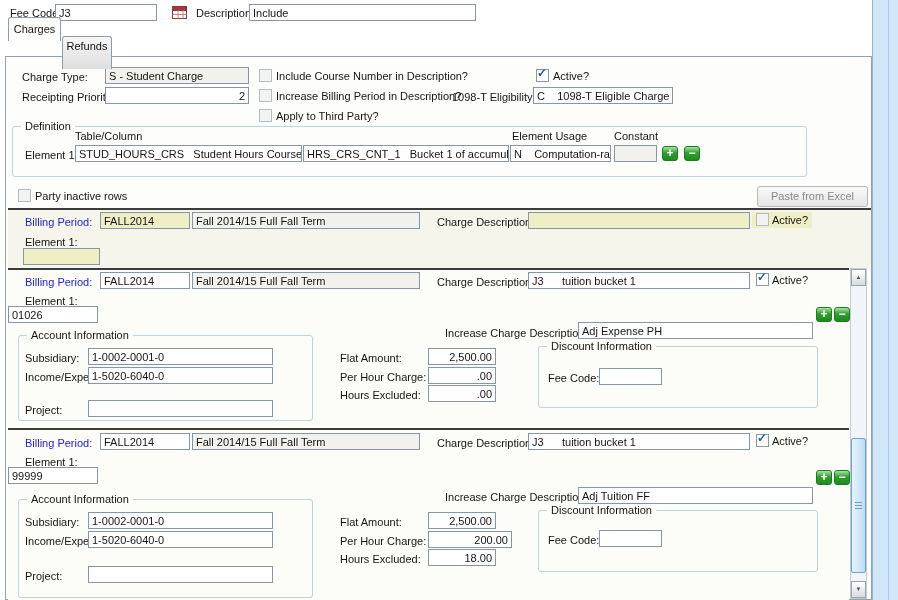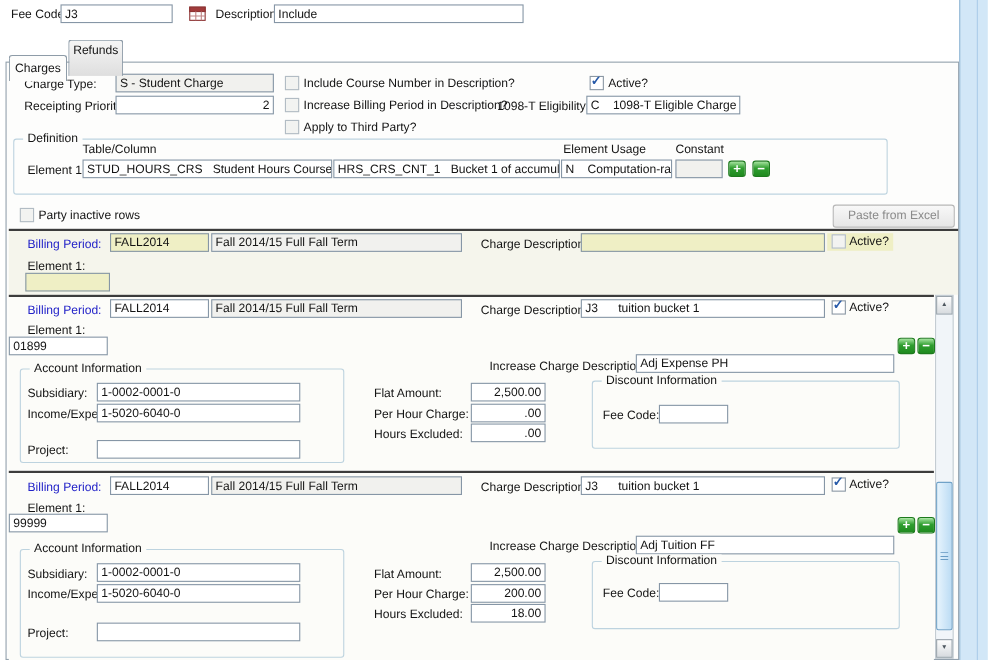--- a/index.html
+++ b/index.html
@@ -53,21 +53,21 @@
     <rect x="1.5" y="2.5" width="14" height="4" fill="#a13b3b" stroke="#8d3434"></rect>
     <line x1="7" y1="6.5" x2="7" y2="14.5" stroke="#c08484"></line>
     <line x1="12" y1="6.5" x2="12" y2="14.5" stroke="#c08484"></line>
     <line x1="1.5" y1="10.5" x2="15.5" y2="10.5" stroke="#c08484"></line>
   </svg>
 </span>
 <span class="lbl" style="left:196px;top:7px;">Description:</span>
 <div class="tb" style="left:249px;top:4px;width:227px;">Include</div>
 
 <div class="panel"></div>
-<div class="tab active" style="left:8px;top:50px;width:53px;height:24px;"><span>Charges</span></div>
+<div class="tab active" style="left:8px;top:17px;width:53px;height:24px;"><span>Charges</span></div>
 <div class="tab inactive" style="left:62px;top:36px;width:50px;height:33px;"><span>Refunds</span></div>
 
 <span class="lbl" style="left:22px;top:71px;">Charge Type:</span>
 <div class="tb ro" style="left:105px;top:67px;width:144px;">S - Student Charge</div>
 
 <div class="cb dis" style="left:259px;top:69px;"></div>
 <span class="lbl" style="left:276px;top:70px;">Include Course Number in Description?</span>
 
 <div class="cb" style="left:536px;top:69px;">
   <span class="chk">✓</span>
@@ -130,21 +130,21 @@
   <span class="lbl blue" style="left:25px;top:276px;">Billing Period:</span>
   <div class="tb" style="left:100px;top:272px;width:90px;">FALL2014</div>
   <div class="tb ro" style="left:192px;top:272px;width:228px;">Fall 2014/15 Full Fall Term</div>
   <span class="lbl" style="left:437px;top:276px;">Charge Description:</span>
   <div class="tb" style="left:528px;top:272px;width:222px;">J3      tuition bucket 1</div>
   <div class="cb" style="left:756px;top:273px;">
     <span class="chk">✓</span>
     </div>
   <span class="lbl" style="left:772px;top:274px;">Active?</span>
   <span class="lbl" style="left:25px;top:295px;">Element 1:</span>
-  <div class="tb" style="left:8px;top:306px;width:90px;">01899</div>
+  <div class="tb" style="left:8px;top:306px;width:90px;">01026</div>
   <div class="gbtn" style="left:816px;top:307px;">
     <span>+</span></div>
   <div class="gbtn" style="left:834px;top:307px;">
     <span>−</span></div>
   <span class="lbl" style="left:445px;top:327px;">Increase Charge Description:</span>
   <div class="tb" style="left:578px;top:322px;width:235px;">Adj Expense PH</div>
 
   <div class="grp" style="left:18px;top:335px;width:295px;height:86px;">
     <span class="legend" style="background:#fcfcf9;">Account Information</span>
   </div>
@@ -194,21 +194,21 @@
   <span class="lbl" style="left:25px;top:516px;">Subsidiary:</span>
   <div class="tb" style="left:88px;top:512px;width:185px;">1-0002-0001-0</div>
   <span class="lbl" style="left:25px;top:535px;">Income/Expense:</span>
   <div class="tb" style="left:88px;top:531px;width:185px;">1-5020-6040-0</div>
   <span class="lbl" style="left:25px;top:570px;">Project:</span>
   <div class="tb" style="left:88px;top:566px;width:185px;"></div>
 
   <span class="lbl" style="left:340px;top:516px;">Flat Amount:</span>
   <div class="tb num" style="left:428px;top:512px;width:68px;">2,500.00</div>
   <span class="lbl" style="left:340px;top:535px;">Per Hour Charge:</span>
-  <div class="tb num" style="left:428px;top:531px;width:68px;">200.00</div>
+  <div class="tb num" style="left:428px;top:531px;width:84px;">200.00</div>
   <span class="lbl" style="left:340px;top:553px;">Hours Excluded:</span>
   <div class="tb num" style="left:428px;top:549px;width:68px;">18.00</div>
 
   <div class="grp" style="left:538px;top:510px;width:280px;height:62px;">
     <span class="legend" style="background:#fcfcf9;">Discount Information</span>
   </div>
   <span class="lbl" style="left:548px;top:534px;">Fee Code:</span>
   <div class="tb" style="left:599px;top:530px;width:63px;"></div>
 </div>
 

